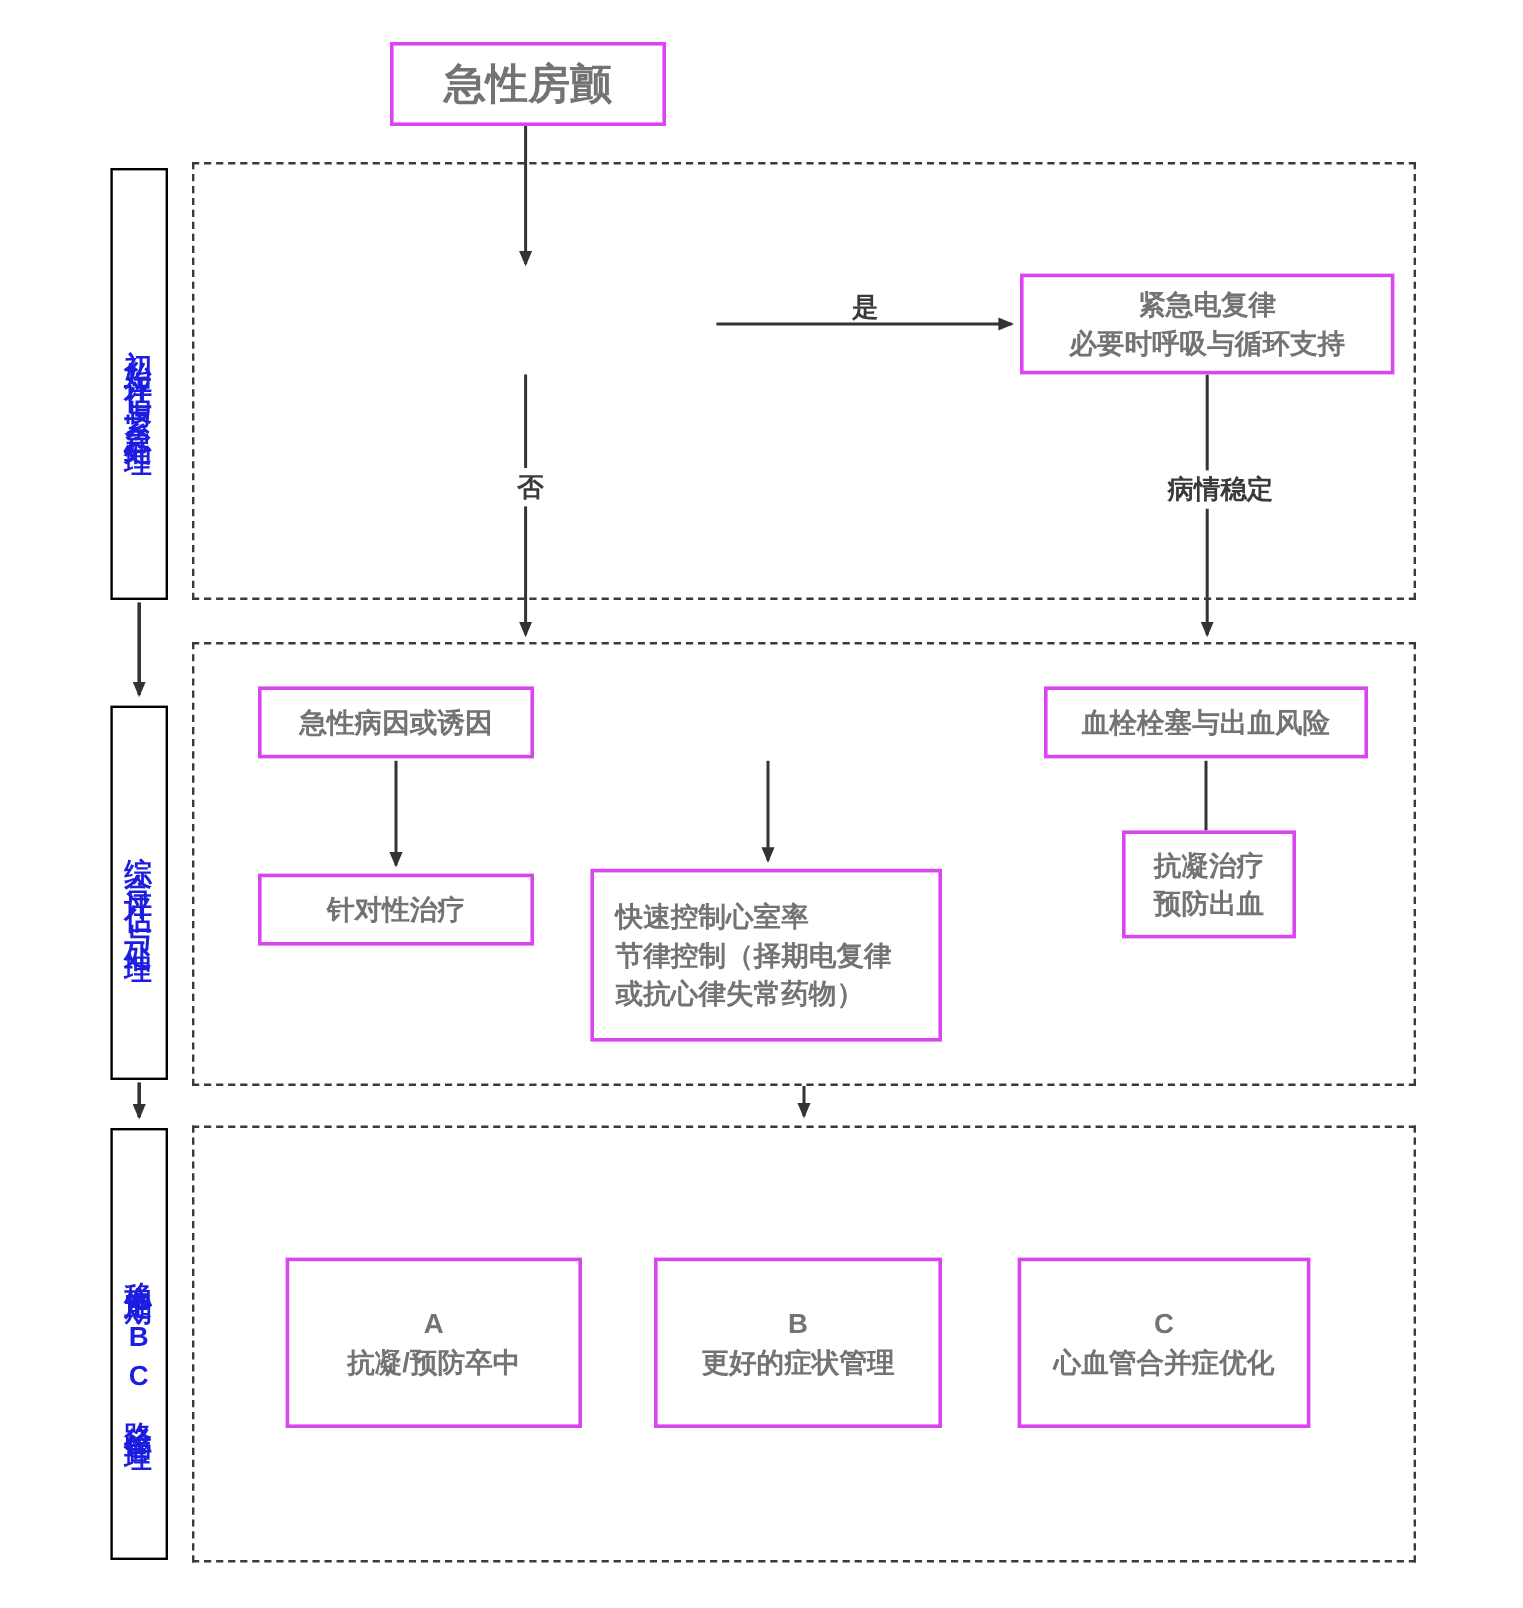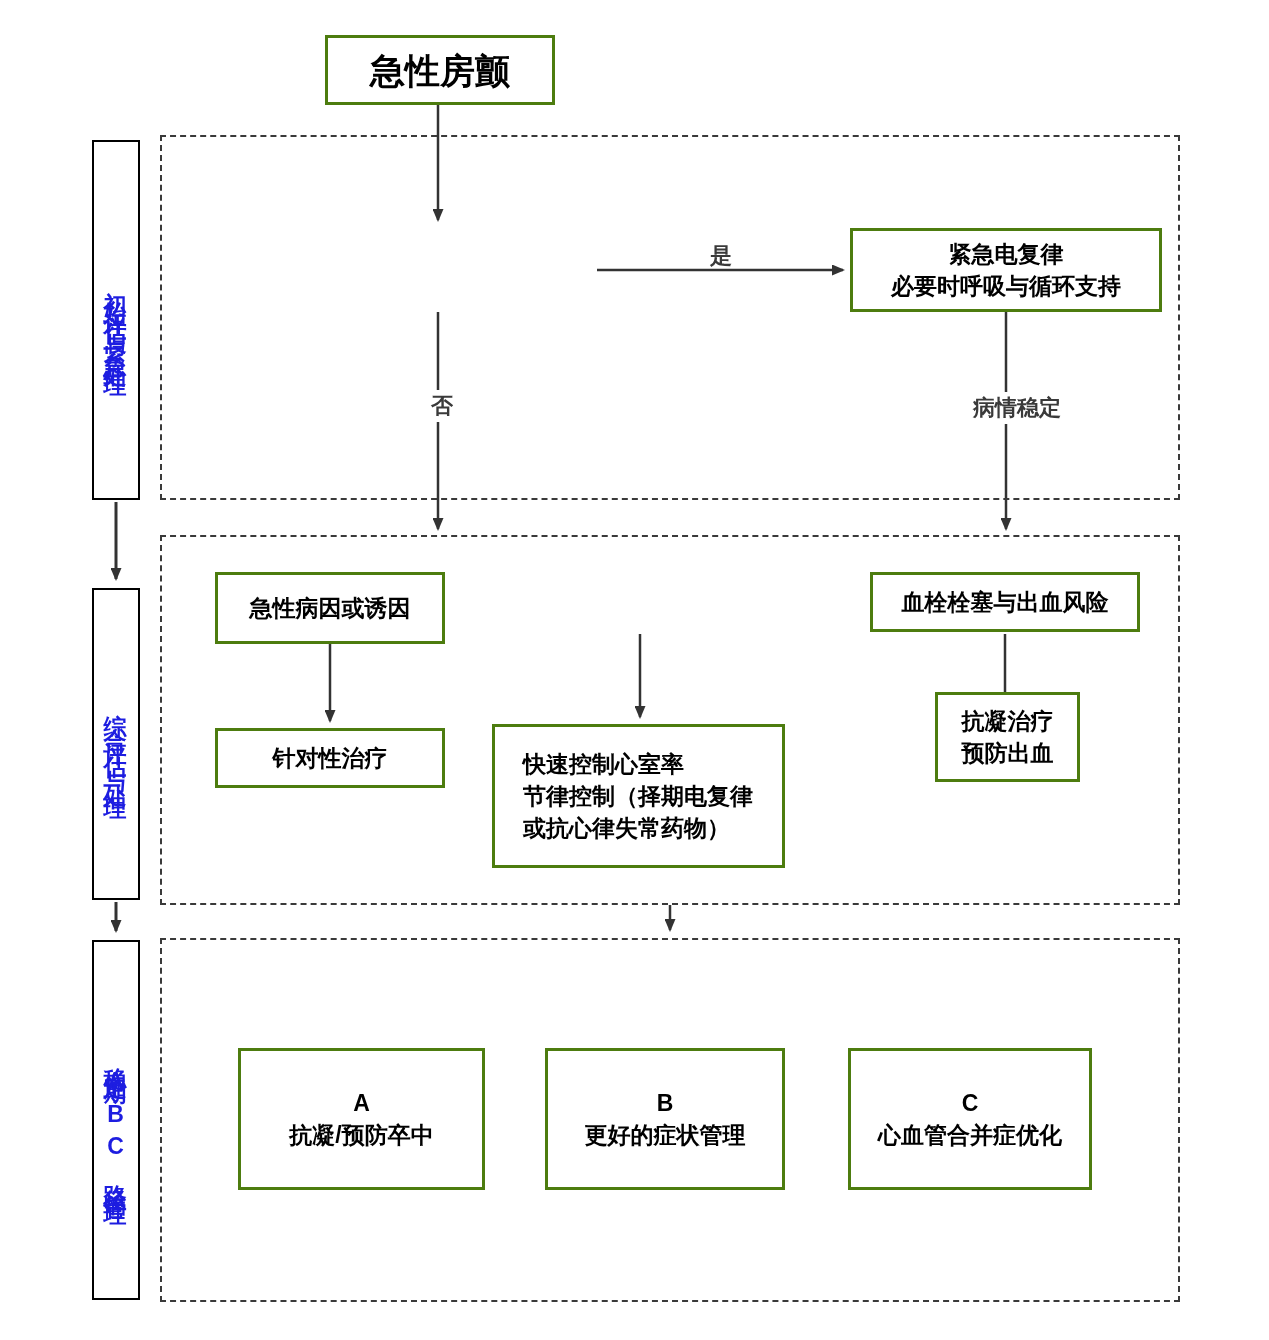--- a/index.html
+++ b/index.html
@@ -13,28 +13,28 @@
   }
   .connectors {
     position: absolute;
     left: 0; top: 0;
     width: 1269px; height: 1340px;
     pointer-events: none;
   }
   .node {
     position: absolute;
     background: #ffffff;
-    border: 3px solid #4d7c0f;
+    border: 3px solid #d946ef;
     display: flex;
     align-items: center;
     justify-content: center;
     text-align: center;
     font-weight: 700;
     font-size: 23px;
-    color: #000000;
+    color: #737373;
     white-space: pre-line;
     line-height: 1.4;
     box-sizing: border-box;
   }
   .title-box {
     left: 325px; top: 35px; width: 230px; height: 70px;
     font-size: 35px;
     border-width: 3px;
   }
   .section {
@@ -60,26 +60,26 @@
     writing-mode: vertical-lr;
     text-orientation: upright;
     letter-spacing: 0.45em;
     box-sizing: border-box;
   }
   .stage1 { left: 92px; top: 140px; height: 360px; }
   .stage2 { left: 92px; top: 588px; height: 312px; letter-spacing: 0.6em; }
   .stage3 { left: 92px; top: 940px; height: 360px; letter-spacing: 0.28em; }
   .box-unstable     { left: 280px; top: 228px; width: 315px; height: 84px; }
   .box-cardioversion{ left: 850px; top: 228px; width: 312px; height: 84px; }
-  .box-cause        { left: 215px; top: 572px; width: 230px; height: 72px; }
+  .box-cause        { left: 215px; top: 572px; width: 230px; height: 60px; }
   .box-symptom      { left: 580px; top: 572px; width: 120px; height: 60px; }
   .box-risk         { left: 870px; top: 572px; width: 270px; height: 60px; }
   .box-targeted     { left: 215px; top: 728px; width: 230px; height: 60px; text-align: right; }
   .box-rate         { left: 492px; top: 724px; width: 293px; height: 144px;
-                      text-align: left; justify-content: flex-start; padding: 0 28px; }
+                      text-align: left; justify-content: flex-start; padding: 0 18px; }
   .box-anticoag     { left: 935px; top: 692px; width: 145px; height: 90px; text-align: right; }
   .box-a            { left: 238px; top: 1048px; width: 247px; height: 142px; }
   .box-b            { left: 545px; top: 1048px; width: 240px; height: 142px; }
   .box-c            { left: 848px; top: 1048px; width: 244px; height: 142px; }
   .edge-label {
     position: absolute;
     font-weight: 700;
     font-size: 22px;
     color: #3a3a3a;
     text-align: center;

